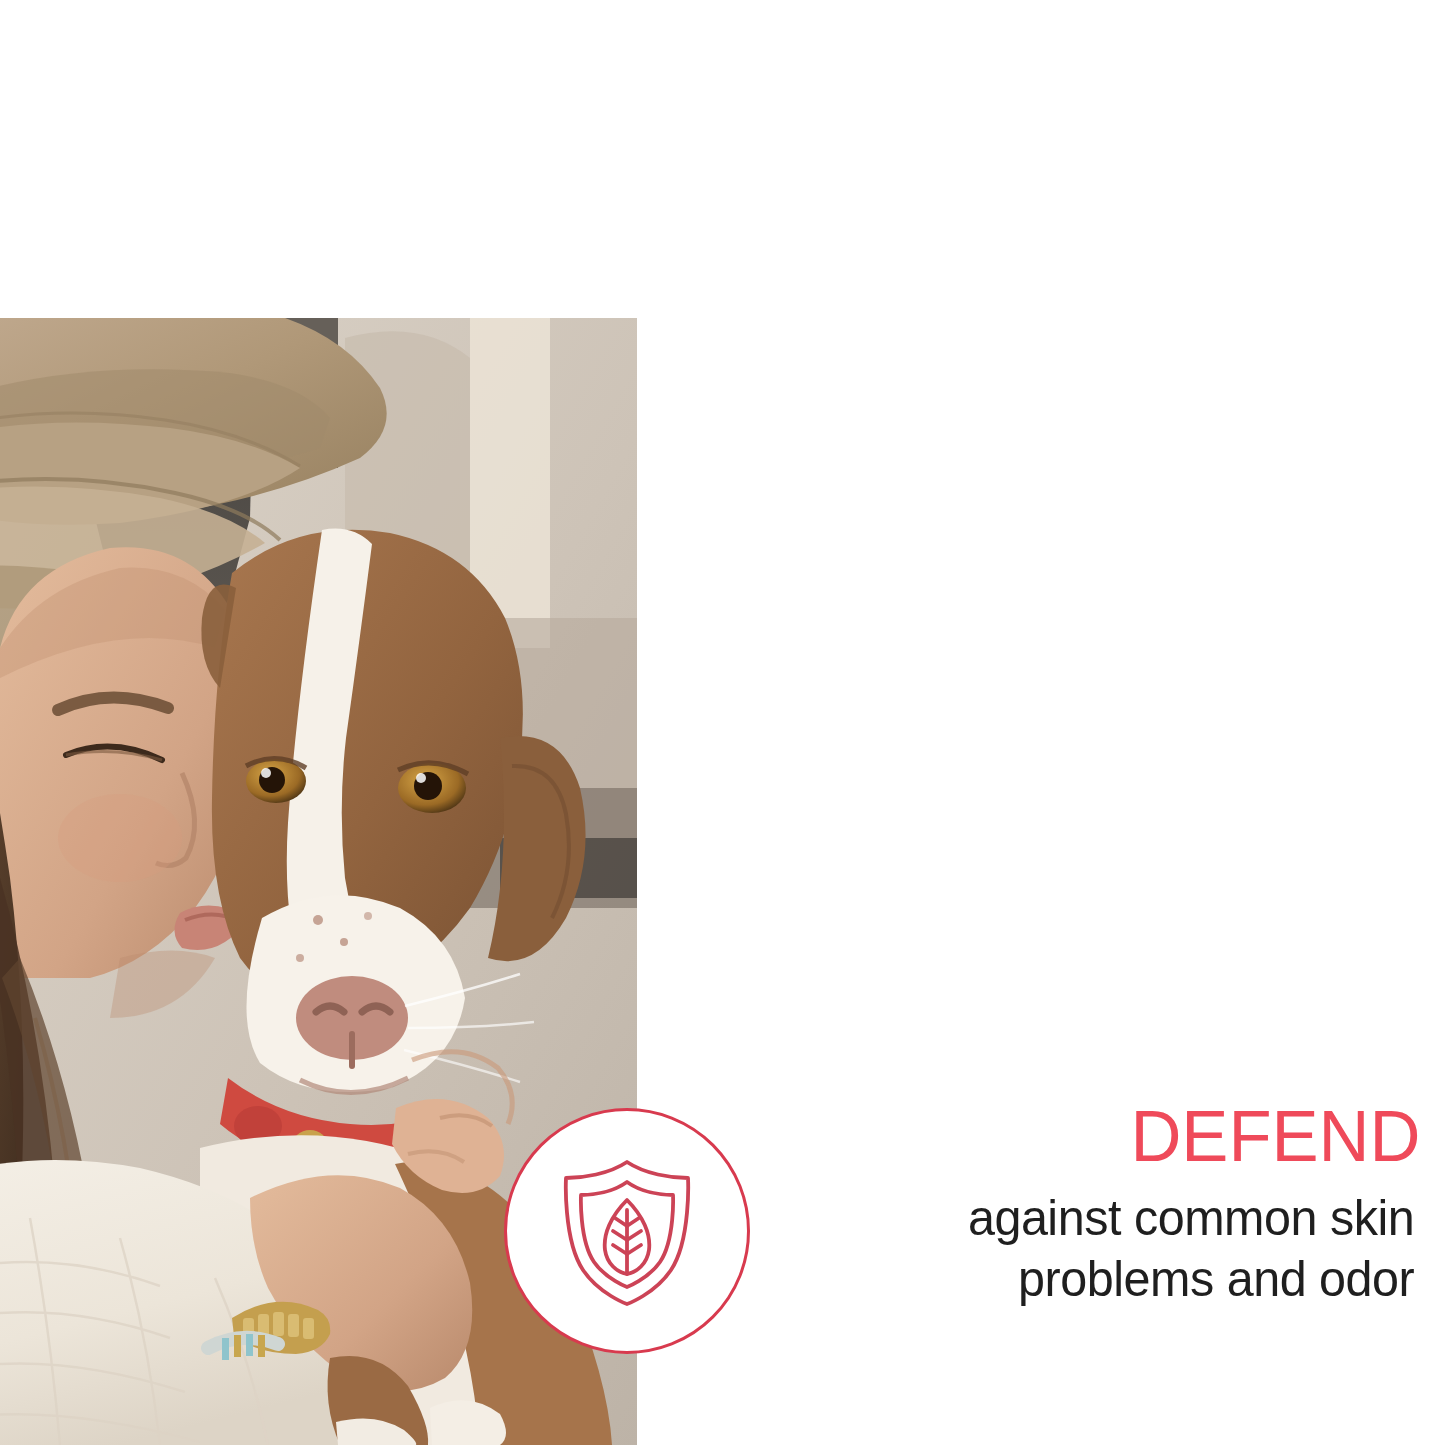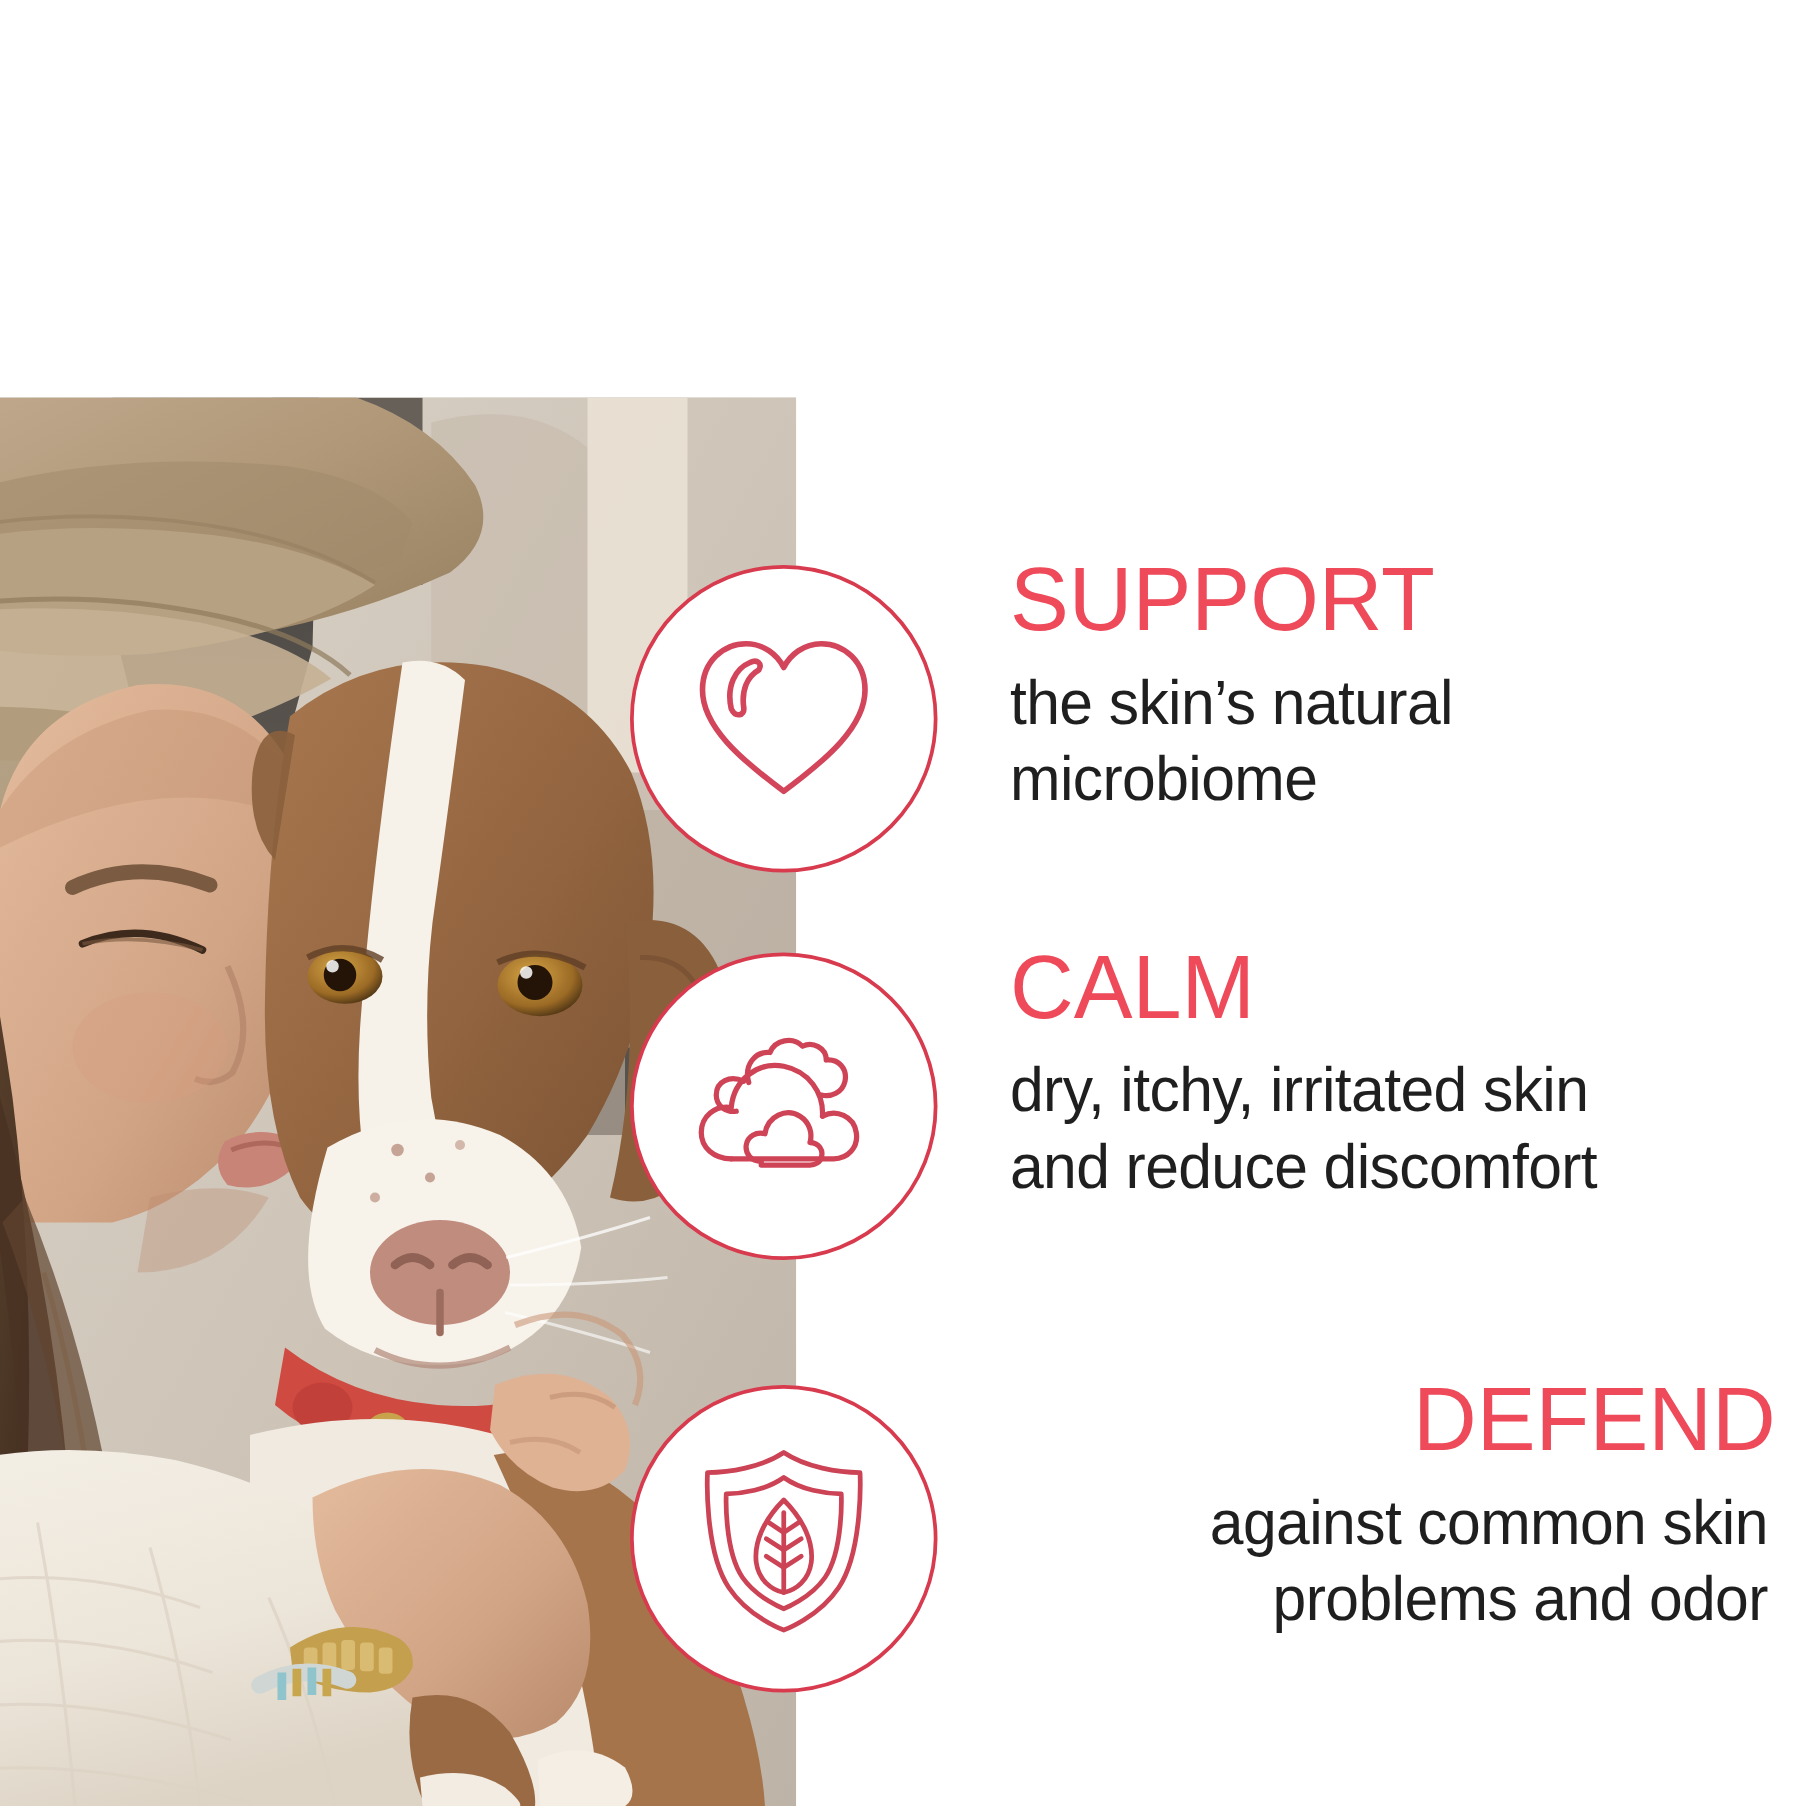--- a/index.html
+++ b/index.html
@@ -299,55 +299,21 @@
 
       <path d="M330 1040 Q378 1030 408 1068 Q430 1106 428 1127 L340 1127 Q322 1086 330 1040 Z" fill="#9a6a44"></path>
       <path d="M336 1104 Q376 1094 404 1112 Q418 1124 416 1127 L338 1127 Z" fill="#f2ece3"></path>
 
       <rect x="0" y="0" width="637" height="1127" fill="none"></rect>
     </svg>
   </div>
 
   <div class="features">
 
-    <div class="feature f1">
-      <div class="icon-circle">
-        <svg width="150" height="140" viewBox="0 0 150 140" fill="none" stroke="#d2455a" stroke-width="4.5" stroke-linecap="round" stroke-linejoin="round">
-          <path d="M75 128 C 40 102, 10 76, 10 47 C 10 24, 27 10, 45 10 C 59 10, 70 19, 75 29 C 80 19, 91 10, 105 10 C 123 10, 140 24, 140 47 C 140 76, 110 102, 75 128 Z"></path>
-          <path d="M33 62 C 29 44, 36 30, 48 25 C 54 22, 58 26, 55 31 C 46 36, 41 47, 43 61 C 44 68, 36 69, 33 62 Z"></path>
-        </svg>
-      </div>
-      <div class="feature-text">
-        <div class="feature-title">SUPPORT</div>
-        <div class="feature-desc">the skin’s natural
-microbiome</div>
-      </div>
-    </div>
-
-    <div class="feature f2">
-      <div class="icon-circle">
-        <svg width="152" height="132" viewBox="0 0 152 132" fill="none" stroke="#cf4357" stroke-width="4.2" stroke-linecap="round" stroke-linejoin="round">
-
-          <path d="M44 46 C 33 41, 22 46, 22 57 C 22 66, 30 71, 38 70"></path>
-
-          <path d="M48 47 C 44 33, 53 22, 65 23 C 69 13, 83 10, 91 18 C 99 14, 110 19, 110 29 C 120 28, 127 36, 125 46 C 123 55, 114 59, 106 57"></path>
-
-          <path d="M34 108 C 20 108, 10 99, 10 87 C 10 74, 21 65, 34 67 C 36 45, 55 30, 76 34 C 96 38, 108 55, 107 74"></path>
-
-          <path d="M107 74 C 118 68, 132 74, 134 87 C 136 99, 127 108, 116 108 L 34 108"></path>
-
-          <path d="M58 110 C 50 110, 45 104, 46 97 C 47 90, 54 86, 61 88 C 63 74, 78 67, 89 74 C 97 79, 99 88, 97 95 C 104 95, 108 101, 106 107 C 105 111, 101 113, 97 113 L 58 113 Z"></path>
-        </svg>
-      </div>
-      <div class="feature-text">
-        <div class="feature-title">CALM</div>
-        <div class="feature-desc">dry, itchy, irritated skin
-and reduce discomfort</div>
-      </div>
-    </div>
+
 
     <div class="feature f3">
       <div class="icon-circle">
         <svg width="148" height="154" viewBox="0 0 148 154" fill="none" stroke="#cc4356" stroke-width="3.8" stroke-linecap="round" stroke-linejoin="round">
 
           <path d="M74 8 C 56 20, 30 24, 13 24 C 13 24, 10 86, 30 116 C 46 140, 74 150, 74 150 C 74 150, 102 140, 118 116 C 138 86, 135 24, 135 24 C 118 24, 92 20, 74 8 Z"></path>
 
           <path d="M74 28 C 60 38, 41 41, 28 41 C 28 41, 26 86, 41 108 C 53 125, 74 133, 74 133 C 74 133, 95 125, 107 108 C 122 86, 120 41, 120 41 C 107 41, 88 38, 74 28 Z"></path>
 
           <path d="M74 46 C 58 62, 50 80, 52 96 C 54 110, 64 118, 74 120 C 84 118, 94 110, 96 96 C 98 80, 90 62, 74 46 Z"></path>

